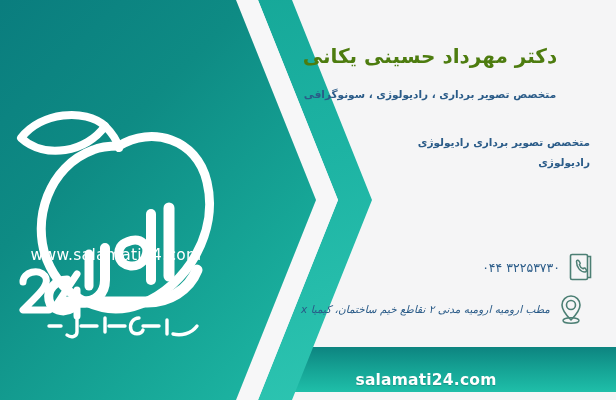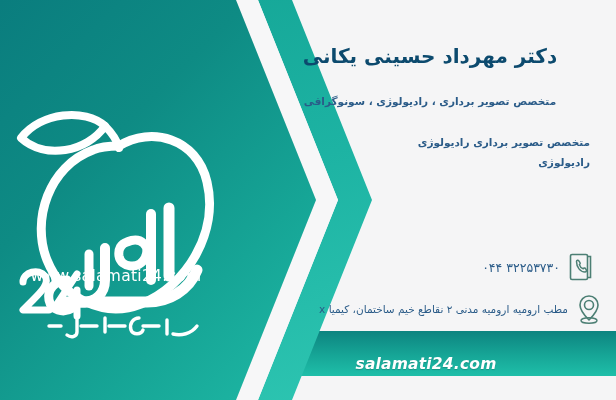--- a/index.html
+++ b/index.html
@@ -63,26 +63,25 @@
     width: 400px;
     height: 400px;
     background: linear-gradient(160deg, #13a394 0%, #1db3a3 50%, #2ec6b2 100%);
     clip-path: polygon(258px 0, 292px 0, 372px 200px, 292px 400px, 258px 400px, 338px 200px);
   }
 
   
   .footer-bar {
     position: absolute;
     left: 236px;
-    bottom: 16px;
+    bottom: 0;
     width: 380px;
     height: 53px;
     background: linear-gradient(180deg, #0d8480 0%, #16a596 45%, #22c8b0 100%);
     clip-path: polygon(68px 0, 380px 0, 380px 45px, 46px 45px);
-    font-style: italic;
   }
   .footer-text {
     position: absolute;
     left: 0;
     right: 0;
     bottom: 11px;
     text-align: center;
     color: #ffffff;
     font-size: 15.5px;
     font-weight: bold;
@@ -105,40 +104,39 @@
     position: absolute;
     left: 0;
     top: 246px;
     width: 232px;
     text-align: center;
     color: #ffffff;
     font-size: 15.5px;
     direction: ltr;
     letter-spacing: 0.3px;
     font-family: "DejaVu Sans", "Liberation Sans", sans-serif;
-    margin-top: 21px;
   }
 
   
   .doctor-name {
     position: absolute;
     right: 26px;
     top: 42px;
     width: 320px;
     text-align: center;
-    color: #0c4a6e;
+    color: #4d7c0f;
     font-size: 20px;
     font-weight: bold;
     direction: rtl;
     line-height: 1.4;
   }
   .spec-line-1 {
     position: absolute;
     right: 26px;
-    top: 95px;
+    top: 88px;
     width: 320px;
     text-align: center;
     color: #2a5b88;
     font-size: 10.5px;
     font-weight: bold;
     direction: rtl;
   }
   .spec-line-2 {
     position: absolute;
     right: 26px;
@@ -174,21 +172,21 @@
     padding-left: 10px;
     padding-right: 4px;
     white-space: nowrap;
     direction: rtl;
   }
   .row-phone {
     right: 548px;
     top: 248px;
   }
   .row-phone { right: 18px; top: 248px; }
-  .row-addr  { right: 10px; top: 290px; }
+  .row-addr  { right: 28px; top: 290px; font-style: italic; }
   .phone-number {
     font-size: 12.5px;
     letter-spacing: 0.5px;
   }
   .addr-text { font-size: 10.5px; }
 </style>
 </head>
 <body>
 
 <div id="card">

